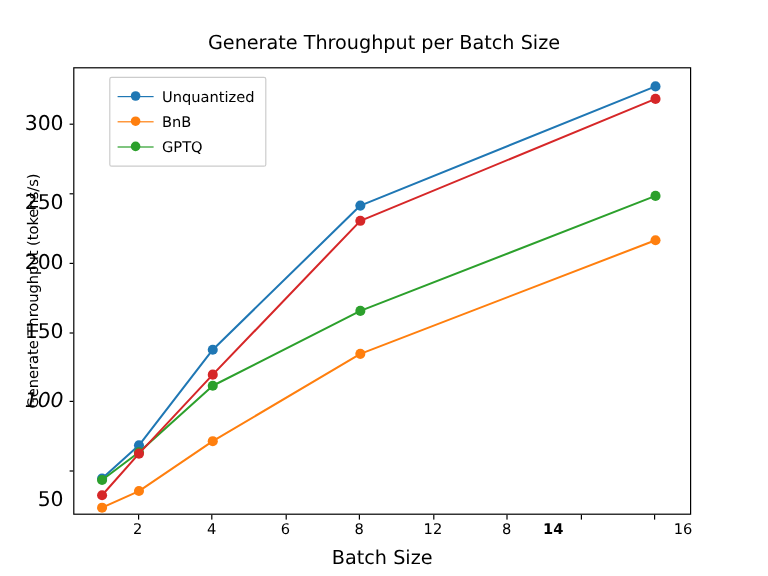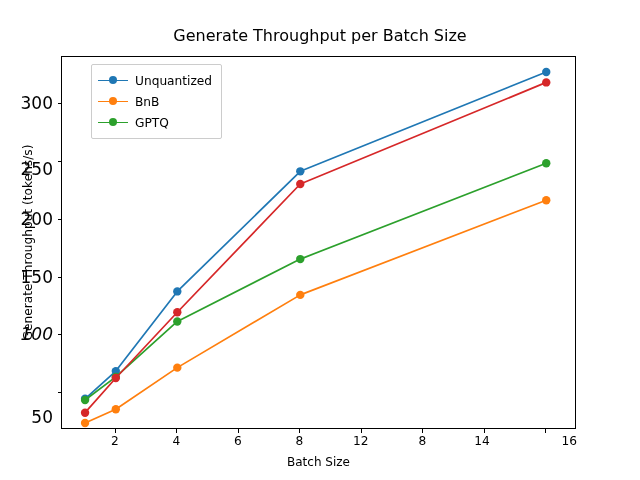--- a/index.html
+++ b/index.html
@@ -49,21 +49,21 @@
     height: 373px;
     overflow: visible;
   }
   
   #xlabel {
     position: absolute;
     left: 61px;
     top: 455px;
     width: 515px;
     text-align: center;
-    font-size: 12px;
+    font-size: 16px;
   }
   #ylabel {
     position: absolute;
     left: 0px;
     top: 0px;
     width: 373px;
     height: 16px;
     line-height: 16px;
     text-align: center;
     font-size: 12.2px;
@@ -244,17 +244,17 @@
     <div class="xtick-label" style="left: 176.299px;">4</div>
     <div class="tick-mark-x" style="left: 176.299px;"></div>
     <div class="xtick-label" style="left: 237.791px;">6</div>
     <div class="tick-mark-x" style="left: 237.791px;"></div>
     <div class="xtick-label" style="left: 299.284px;">8</div>
     <div class="tick-mark-x" style="left: 299.284px;"></div>
     <div class="xtick-label" style="left: 360.776px;">12</div>
     <div class="tick-mark-x" style="left: 360.776px;"></div>
     <div class="xtick-label" style="left: 422.269px;">8</div>
     <div class="tick-mark-x" style="left: 422.269px;"></div>
-    <div class="xtick-label" style="left: 482px;">14</div>
+    <div class="xtick-label" style="left: 461px; font-weight: bold;">14</div>
     <div class="tick-mark-x" style="left: 483.761px;"></div>
     <div class="xtick-label" style="left: 545.254px; margin-left: 24px;">16</div>
     <div class="tick-mark-x" style="left: 545.254px;"></div>
   </div>
 
 </body></html>

